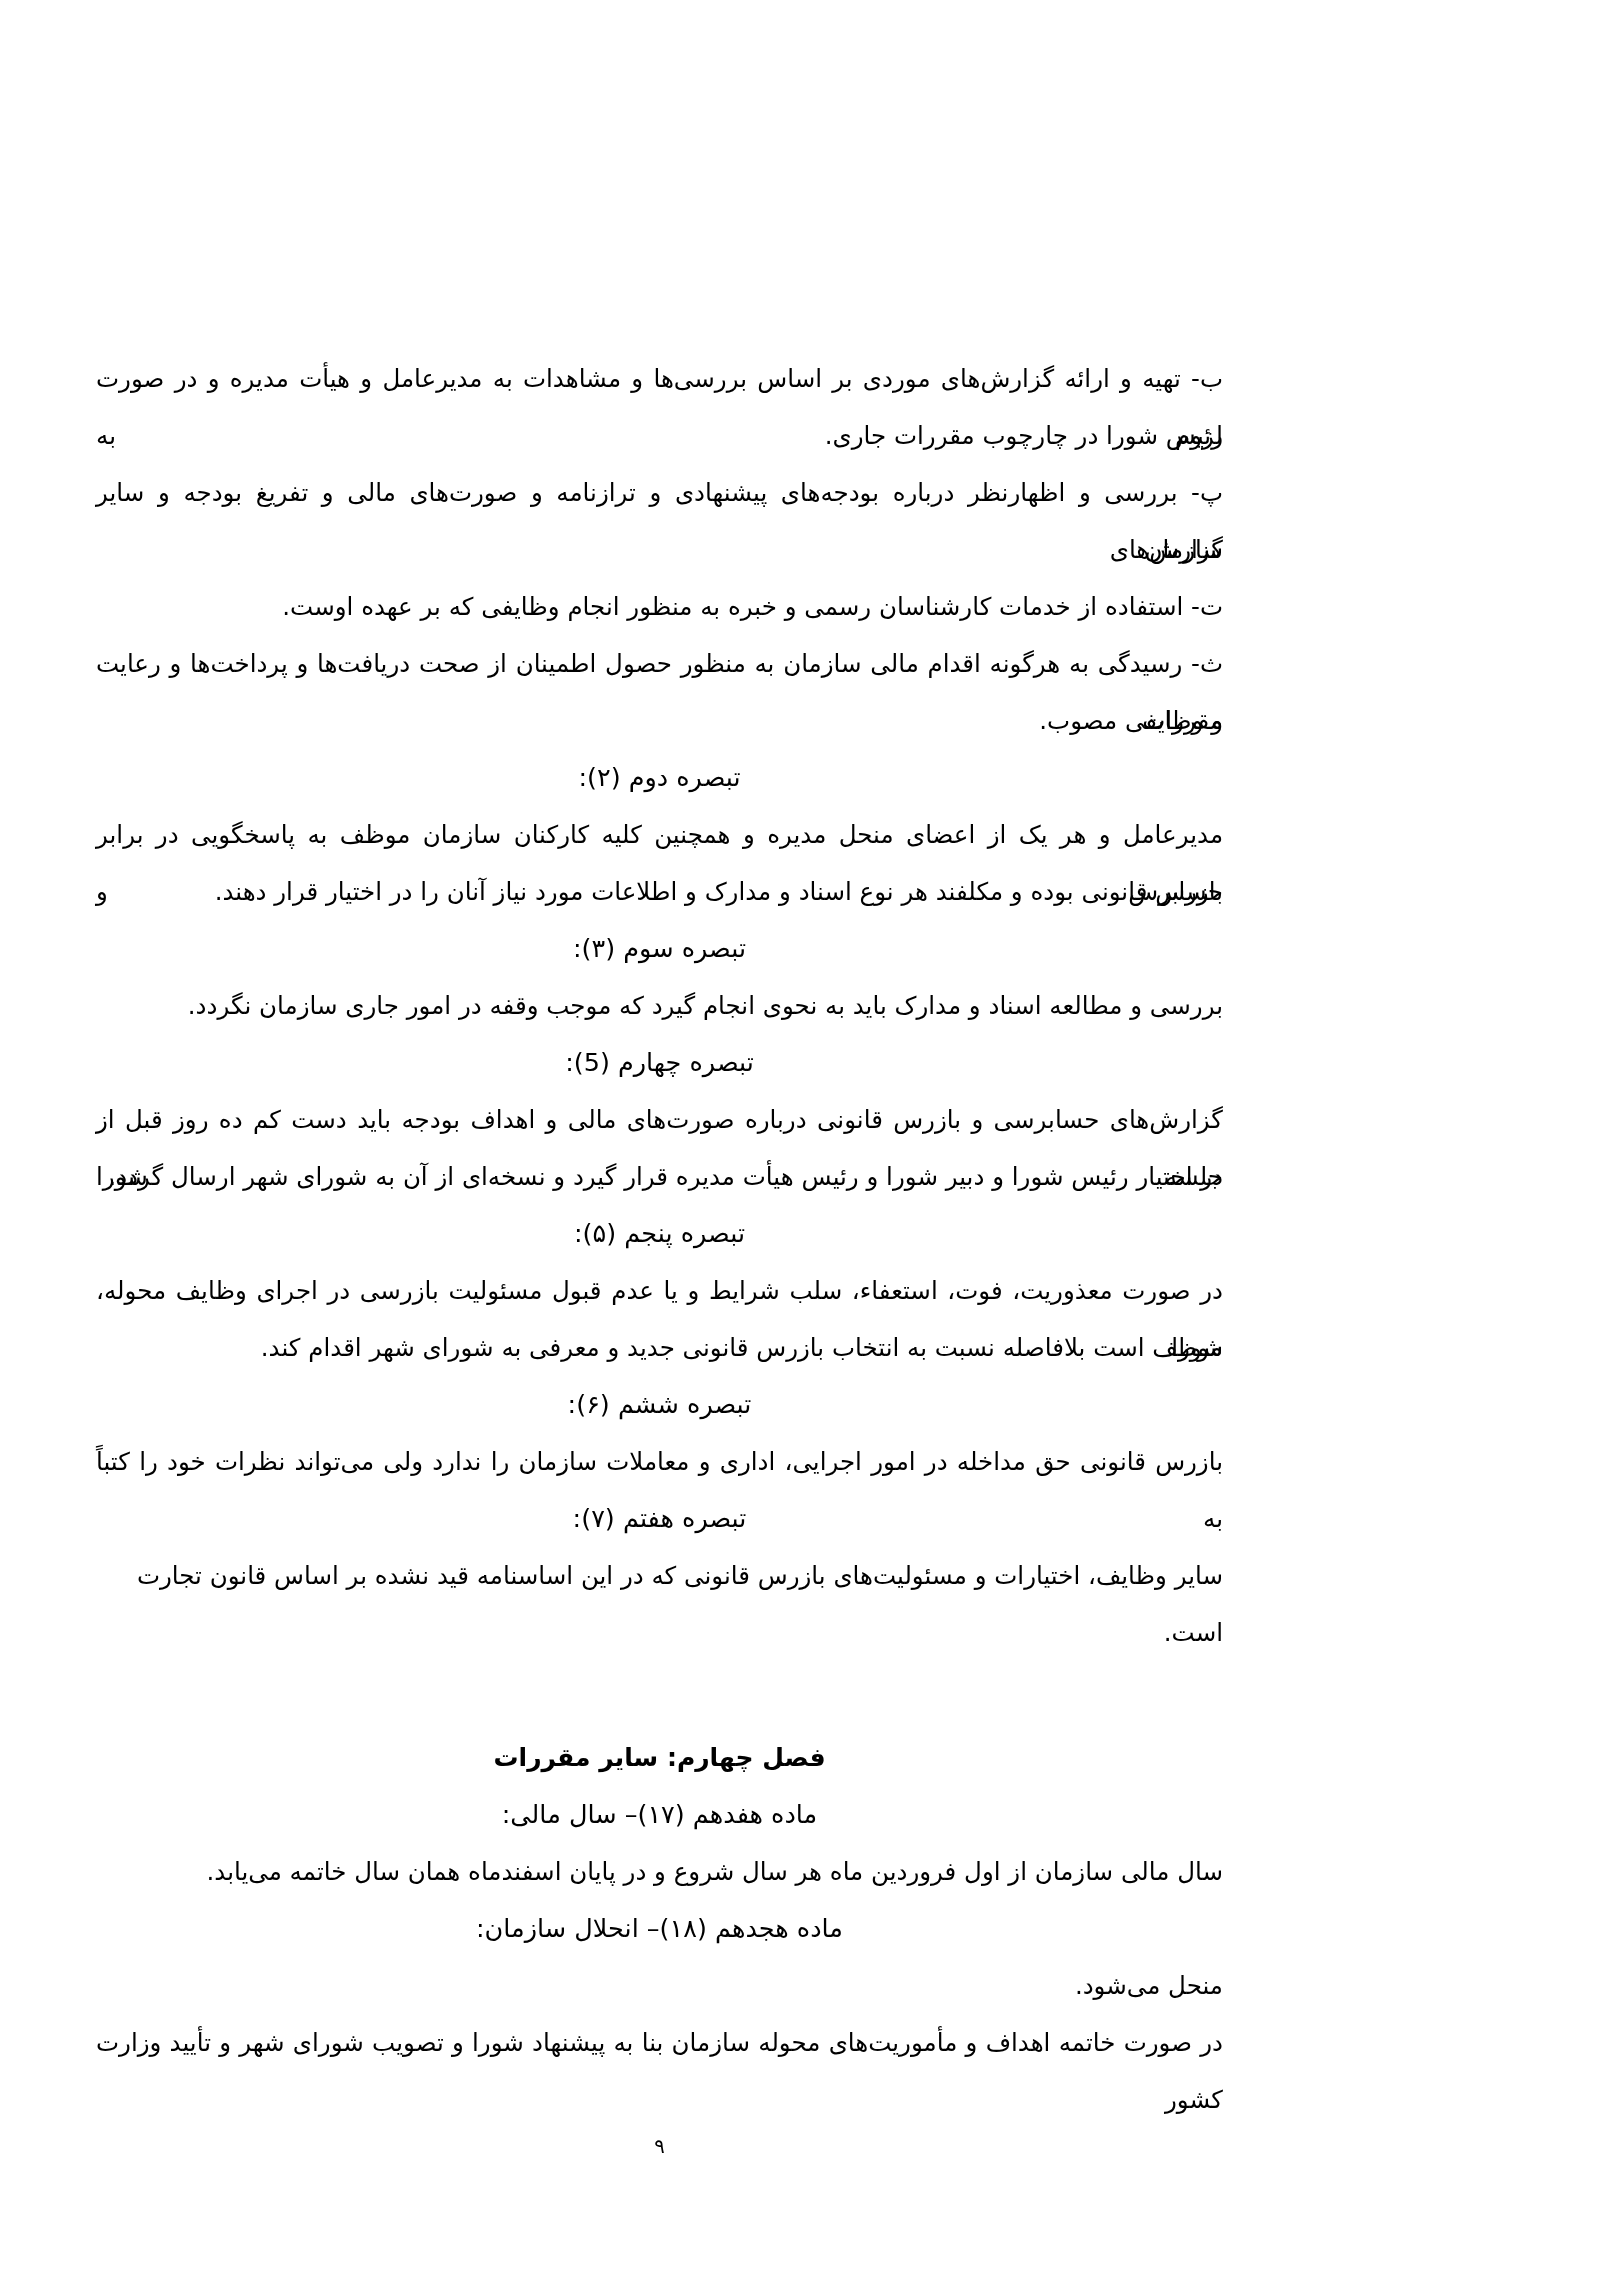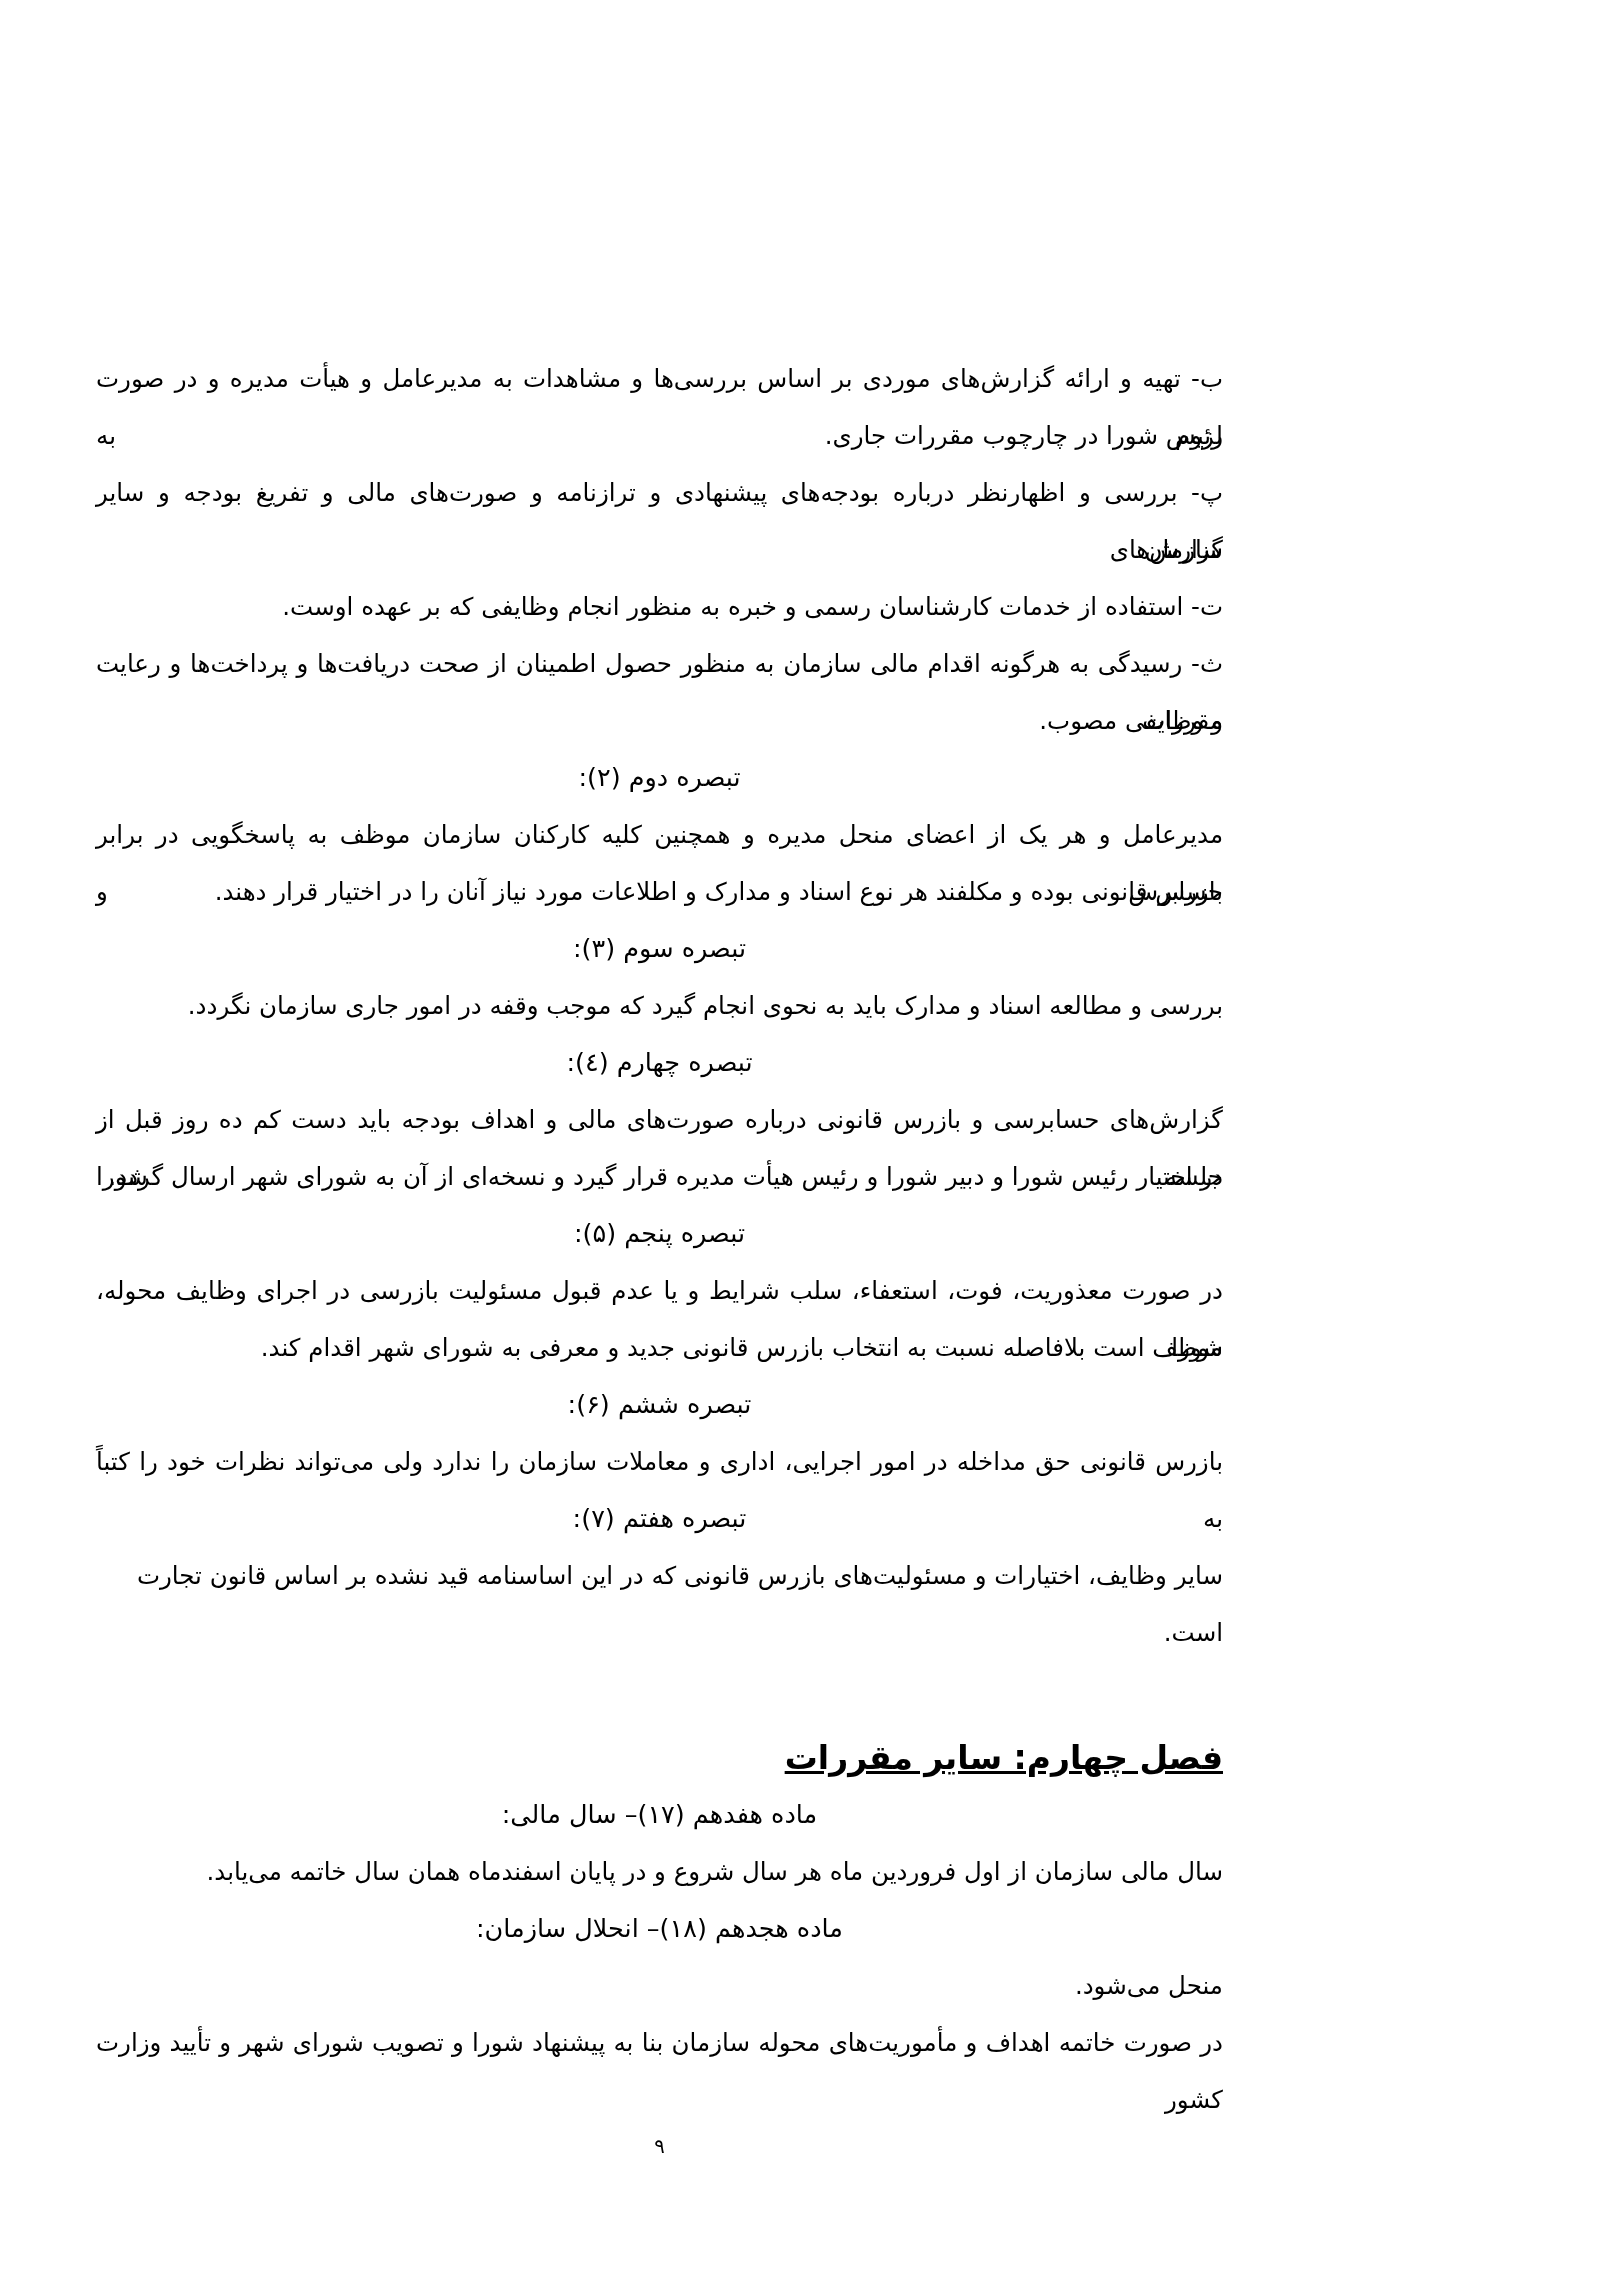--- a/index.html
+++ b/index.html
@@ -34,24 +34,23 @@
   }
   .r {  
     text-align: right;
   }
   .h {  
     text-align: center;
     font-weight: normal;
     font-size: 25.5px;
   }
   .c {  
-    text-align: right;
+    text-align: center;
     font-weight: bold;
-    font-size: 33px;
-    text-decoration: underline;
+    font-size: 25px;
   }
   .gap {
     height: 125px;
   }
   .pagenum {
     margin-top: 61px;
     height: 29px;
     line-height: 29px;
     text-align: center;
     font-size: 19.6px;
@@ -67,21 +66,21 @@
   <div class="line j">پ- بررسی و اظهارنظر درباره بودجه‌های پیشنهادی و ترازنامه و صورت‌های مالی و تفریغ بودجه و سایر گزارش‌های</div>
   <div class="line r">سازمان.</div>
   <div class="line r">ت- استفاده از خدمات کارشناسان رسمی و خبره به منظور انجام وظایفی که بر عهده اوست.</div>
   <div class="line j">ث- رسیدگی به هرگونه اقدام مالی سازمان به منظور حصول اطمینان از صحت دریافت‌ها و پرداخت‌ها و رعایت مقررات</div>
   <div class="line r">و وظایفی مصوب.</div>
   <div class="line h">تبصره دوم (۲):</div>
   <div class="line j">مدیرعامل و هر یک از اعضای منحل مدیره و همچنین کلیه کارکنان سازمان موظف به پاسخگویی در برابر حسابرس و</div>
   <div class="line r">بازرس قانونی بوده و مکلفند هر نوع اسناد و مدارک و اطلاعات مورد نیاز آنان را در اختیار قرار دهند.</div>
   <div class="line h">تبصره سوم (۳):</div>
   <div class="line r">بررسی و مطالعه اسناد و مدارک باید به نحوی انجام گیرد که موجب وقفه در امور جاری سازمان نگردد.</div>
-  <div class="line h">تبصره چهارم (٤):</div>
+  <div class="line h">تبصره چهارم (5):</div>
   <div class="line j">گزارش‌های حسابرسی و بازرس قانونی درباره صورت‌های مالی و اهداف بودجه باید دست کم ده روز قبل از جلسه شورا</div>
   <div class="line r">در اختیار رئیس شورا و دبیر شورا و رئیس هیأت مدیره قرار گیرد و نسخه‌ای از آن به شورای شهر ارسال گردد.</div>
   <div class="line h">تبصره پنجم (۵):</div>
   <div class="line j">در صورت معذوریت، فوت، استعفاء، سلب شرایط و یا عدم قبول مسئولیت بازرسی در اجرای وظایف محوله، شورا</div>
   <div class="line r">موظف است بلافاصله نسبت به انتخاب بازرس قانونی جدید و معرفی به شورای شهر اقدام کند.</div>
   <div class="line h">تبصره ششم (۶):</div>
   <div class="line j">بازرس قانونی حق مداخله در امور اجرایی، اداری و معاملات سازمان را ندارد ولی می‌تواند نظرات خود را کتباً به</div>
   <div class="line h">تبصره هفتم (۷):</div>
   <div class="line r">سایر وظایف، اختیارات و مسئولیت‌های بازرس قانونی که در این اساسنامه قید نشده بر اساس قانون تجارت است.</div>
 

